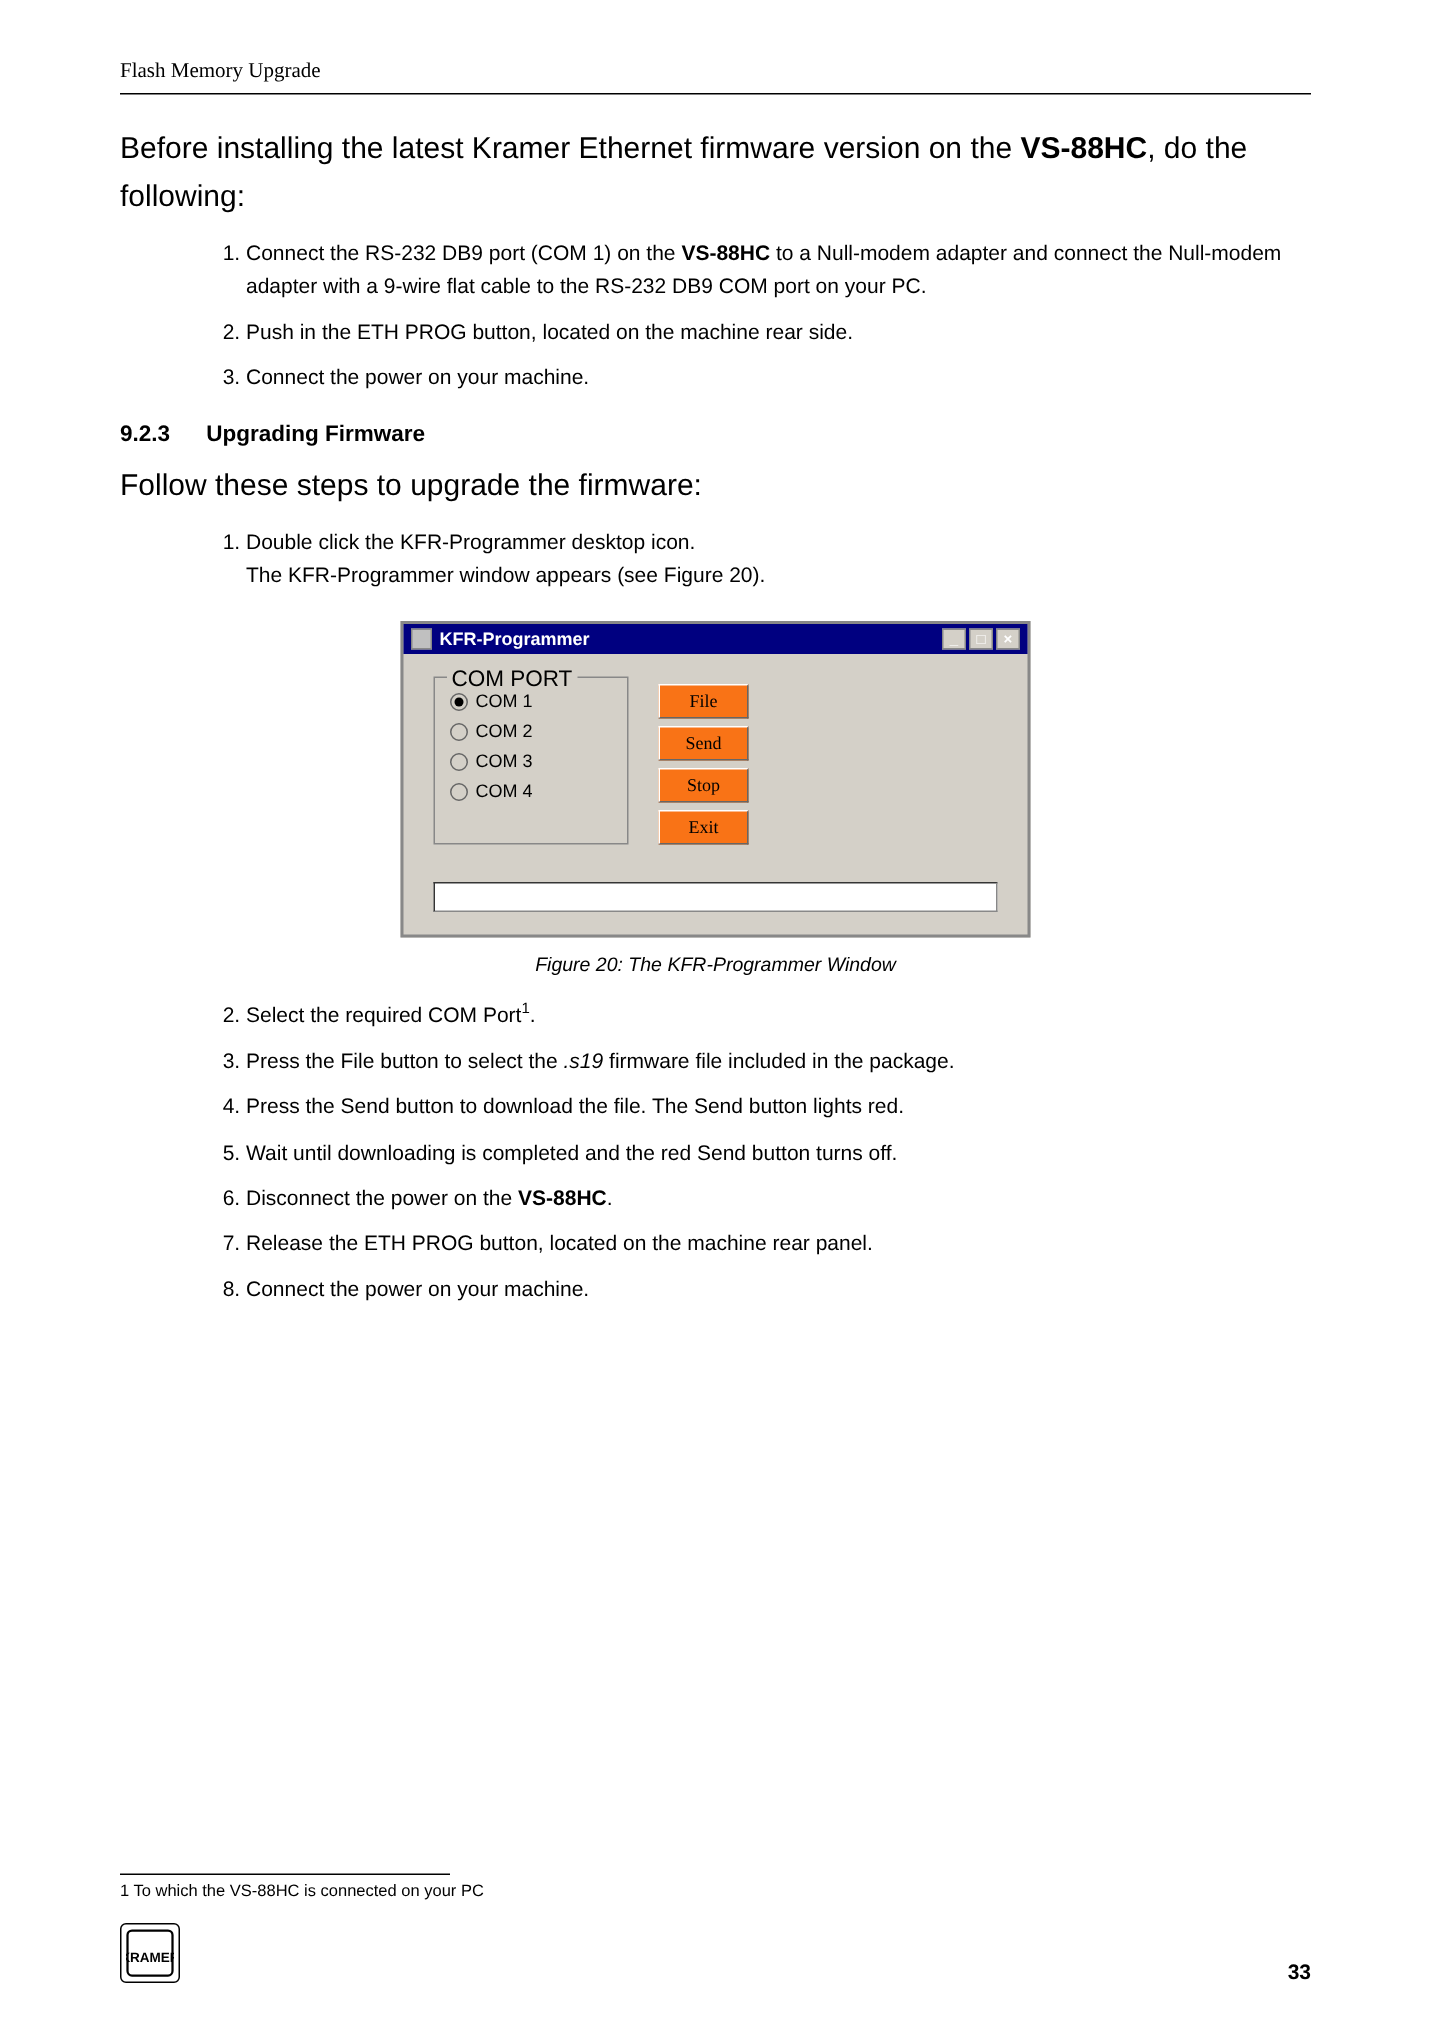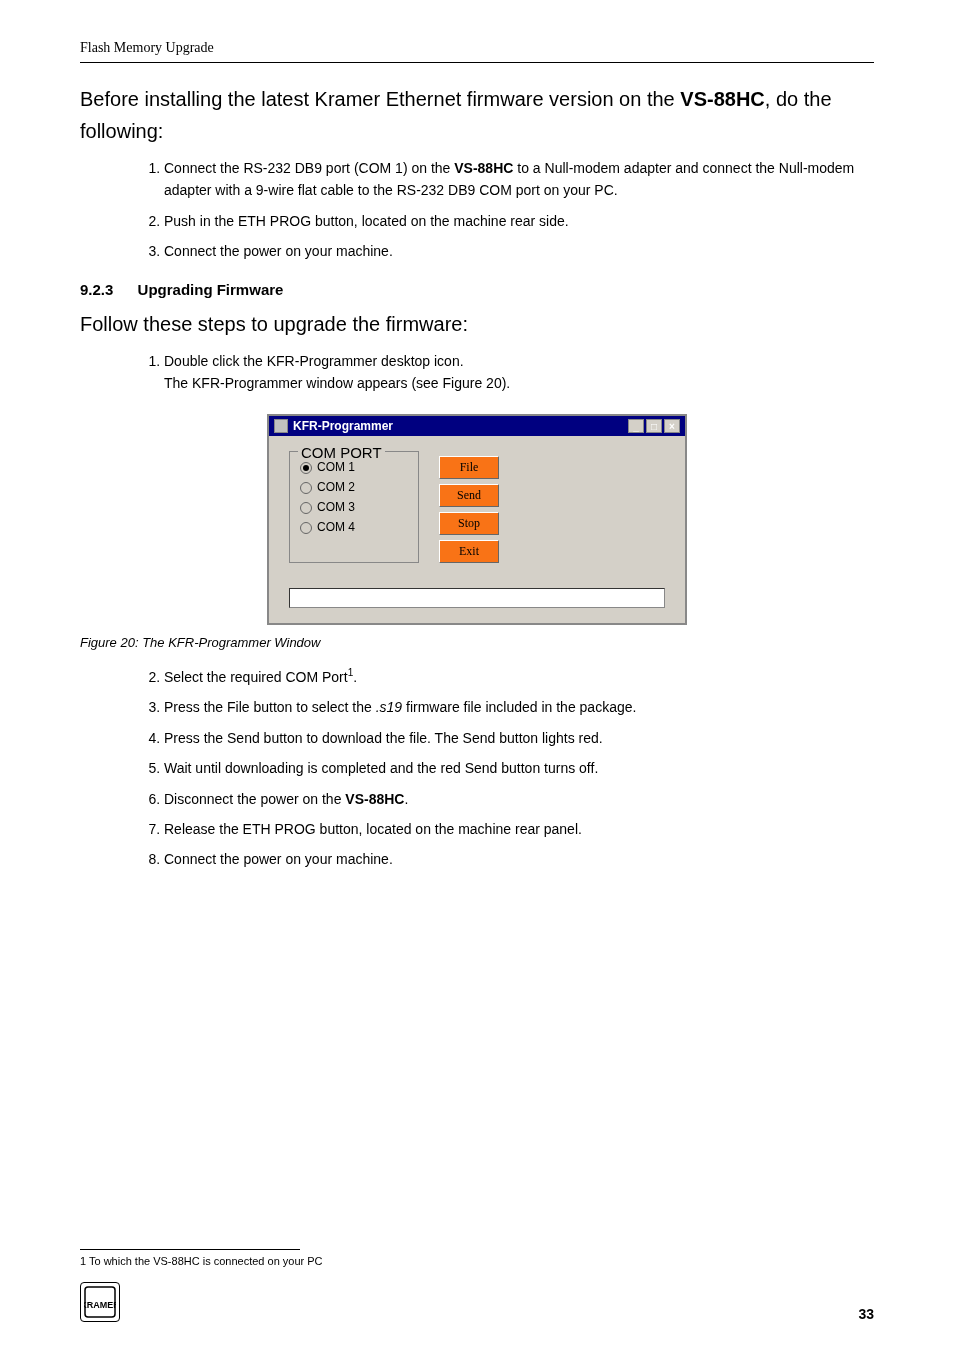--- a/index.html
+++ b/index.html
@@ -199,20 +199,21 @@
 
     .kfr-progress-bar {
       width: 100%;
       height: 20px;
       border: 1px inset #888;
       background: #fff;
       margin-top: 5px;
     }
 
     .figure-caption {
+      text-align: center;
       font-style: italic;
       font-family: Arial, sans-serif;
       font-size: 13px;
       margin-bottom: 15px;
     }
 
     
     .page-footer {
       position: absolute;
       bottom: 30px;

